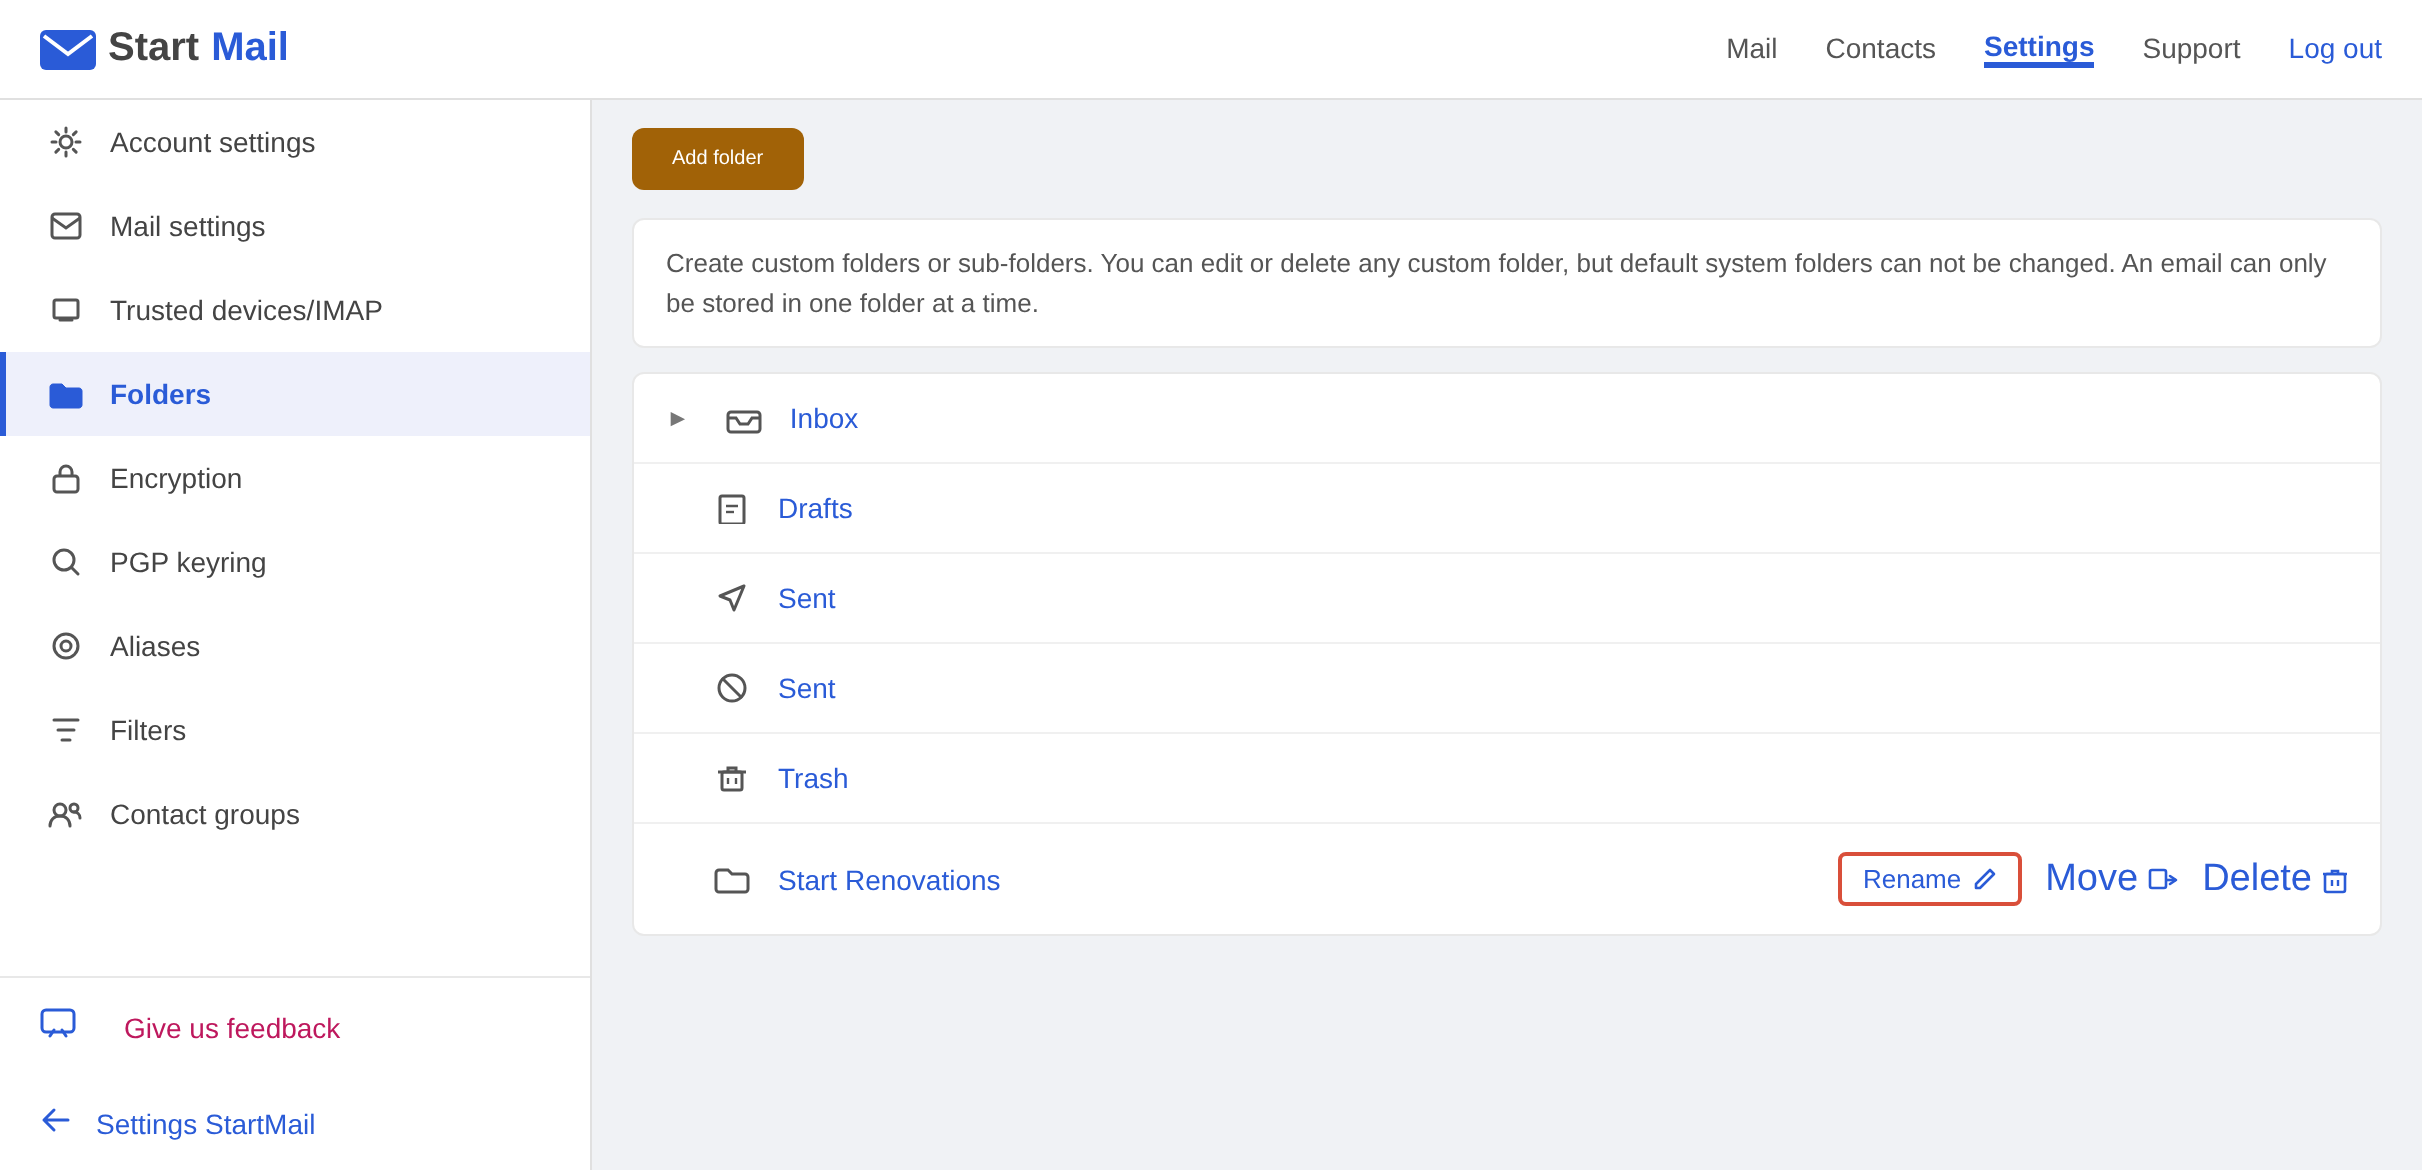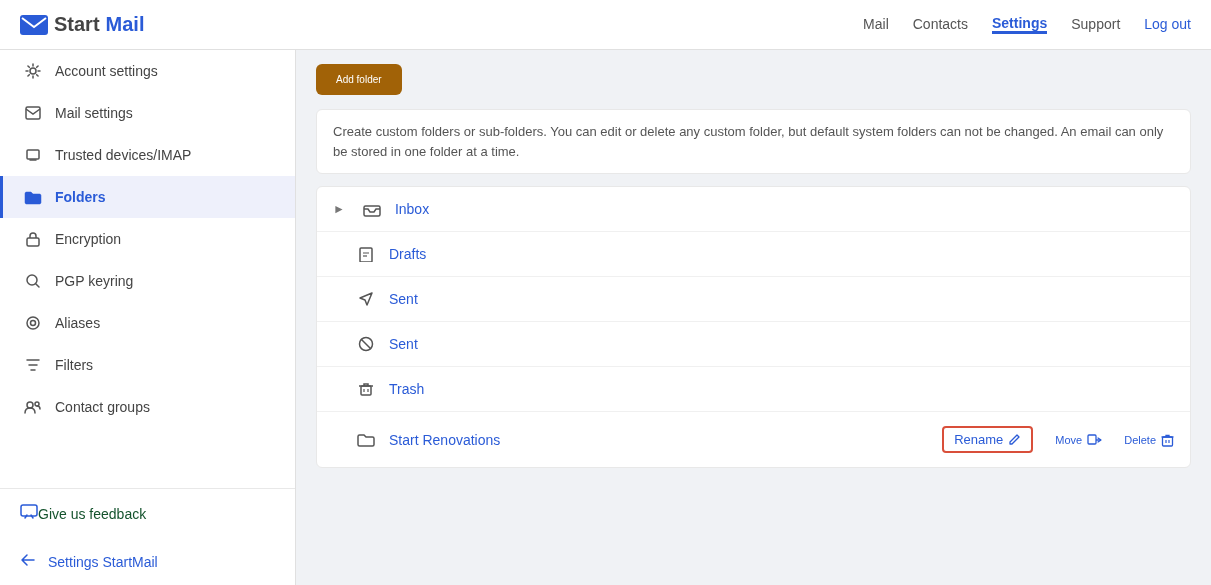--- a/index.html
+++ b/index.html
@@ -86,24 +86,24 @@
       align-items: center;
       justify-content: center;
       color: #555;
       flex-shrink: 0;
     }
     .sidebar-item.active .icon { color: #2a5bd7; }
     .sidebar-bottom { margin-top: auto; border-top: 1px solid #e8e8e8; }
     .sidebar-feedback {
       display: flex;
       align-items: center;
-      gap: 0;
+      gap: 24px;
       padding: 15px 20px;
       cursor: pointer;
-      color: #14532d;
+      color: #be185d;
       font-size: 14px;
     }
     .sidebar-classic {
       display: flex;
       align-items: center;
       gap: 12px;
       padding: 15px 20px;
       cursor: pointer;
       color: #2a5bd7;
       font-size: 14px;
@@ -172,40 +172,40 @@
       flex: 1;
     }
     .folder-row .chevron {
       color: #777;
       font-size: 12px;
       margin-right: 4px;
     }
     .folder-actions {
       display: flex;
       align-items: center;
-      gap: 22px;
+      gap: 12px;
     }
     .rename-btn {
       display: flex;
       align-items: center;
       gap: 5px;
       color: #2a5bd7;
       font-size: 13px;
       cursor: pointer;
       border: 2px solid #d94f3a;
       padding: 4px 10px;
       border-radius: 4px;
       background: transparent;
     }
     .action-btn {
       display: flex;
       align-items: center;
       gap: 5px;
       color: #2a5bd7;
-      font-size: 11px;
+      font-size: 19px;
       cursor: pointer;
       background: none;
       border: none;
     }
   </style>
 </head>
 <body>
 
 <div class="top-nav">
   <div class="logo">

